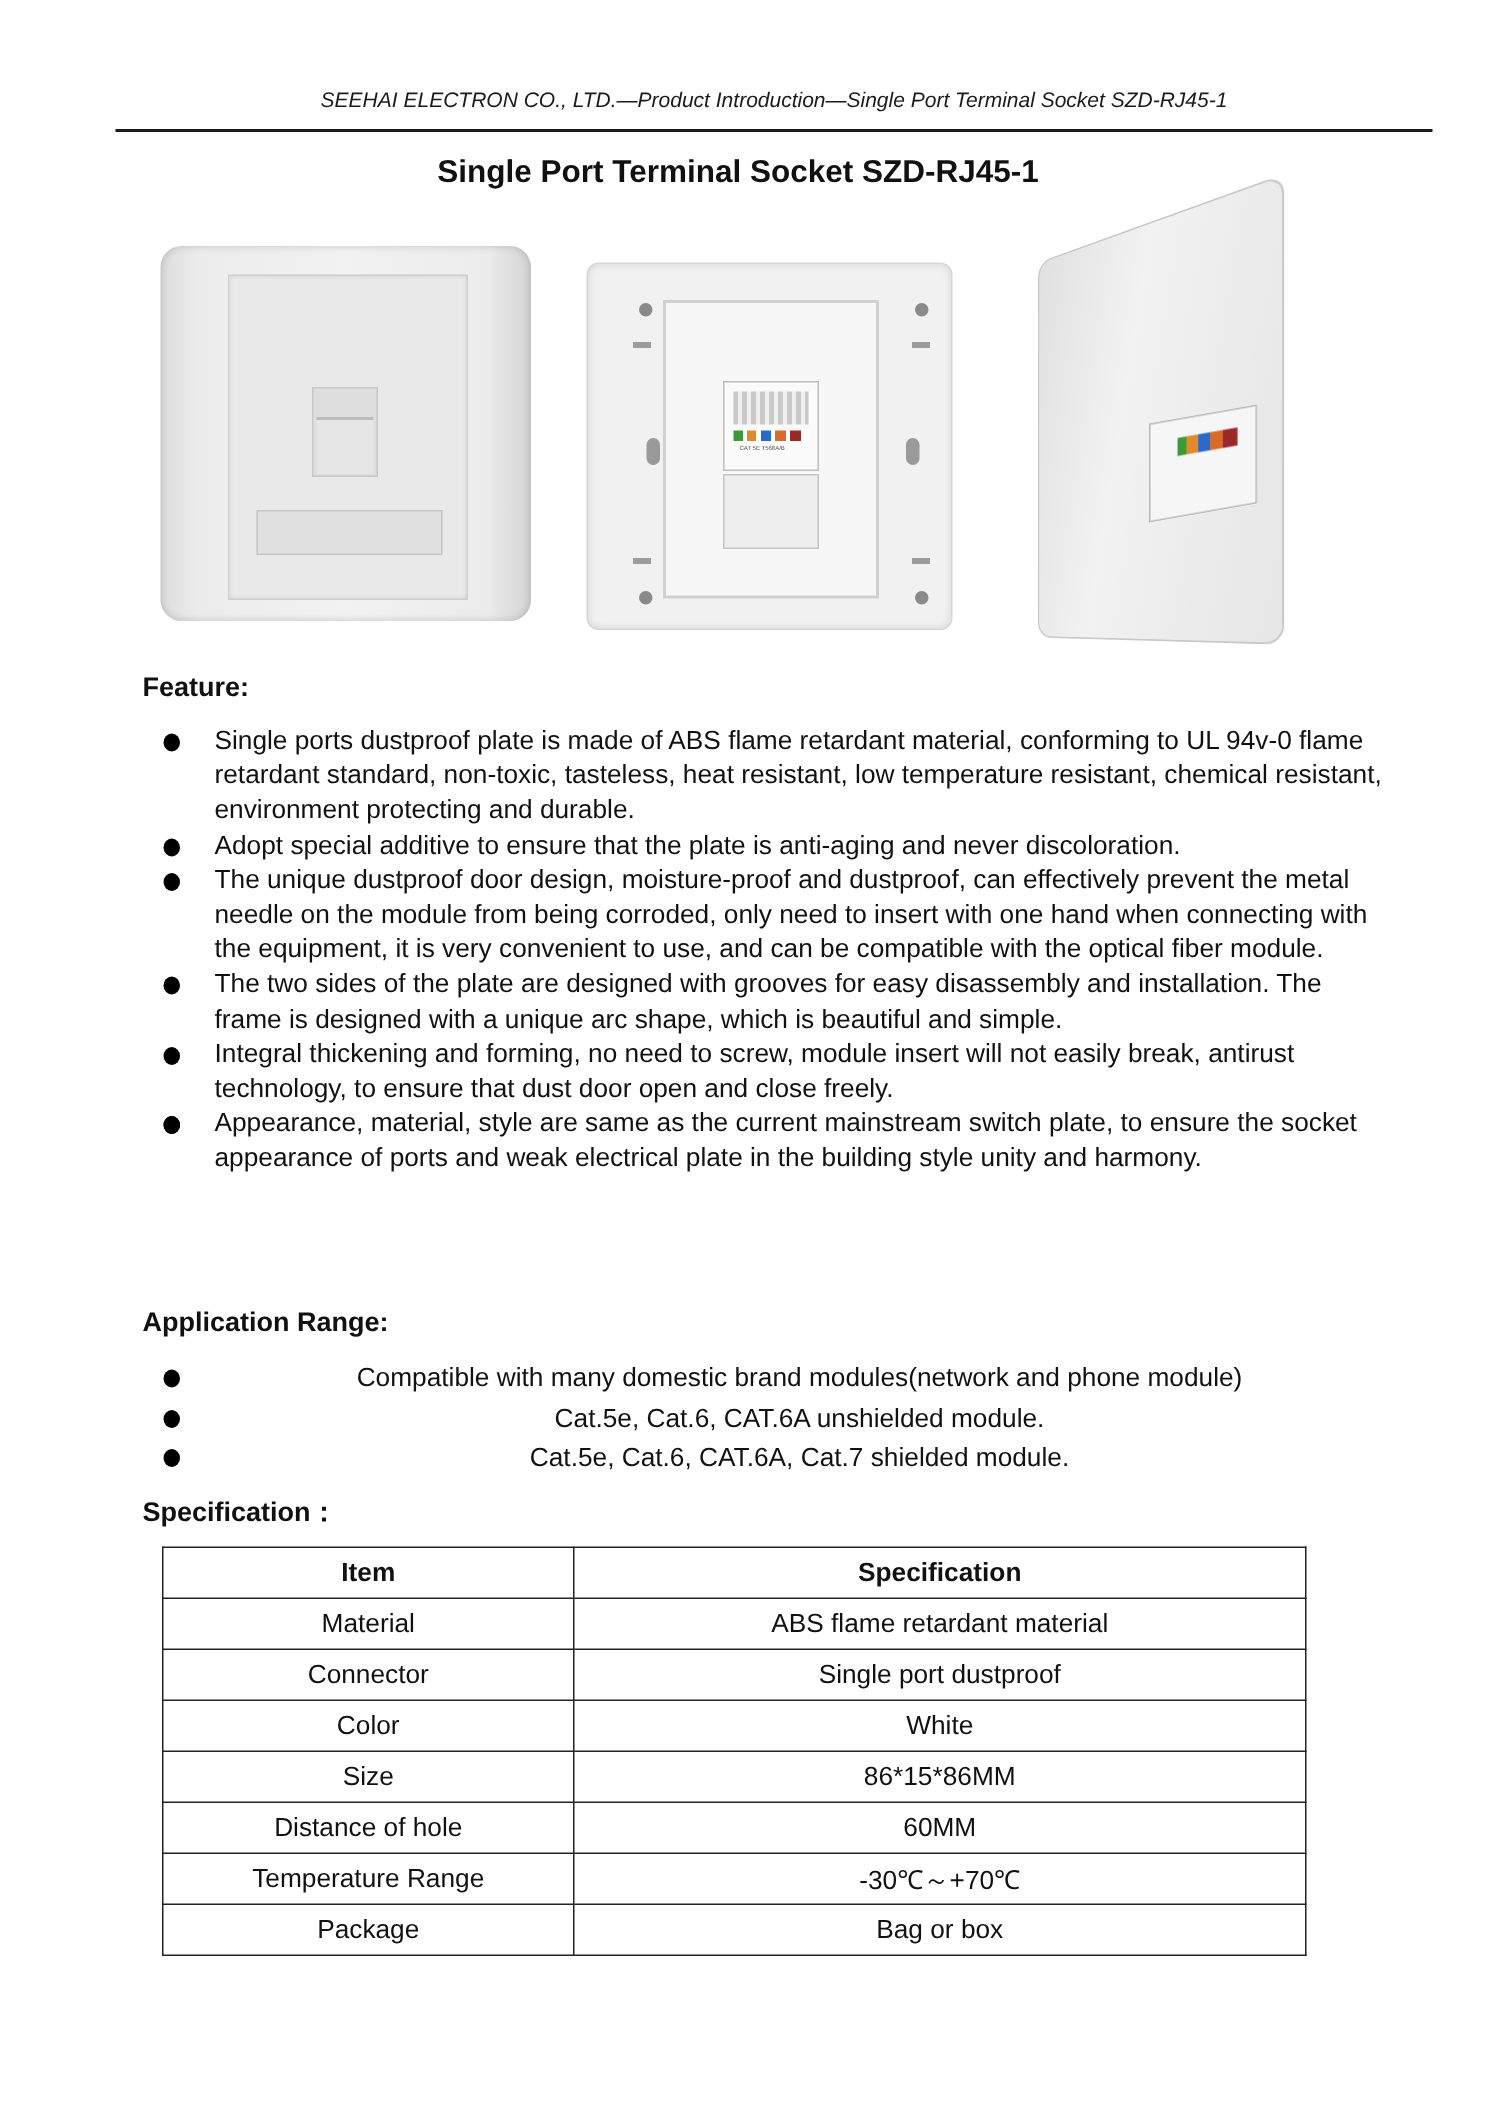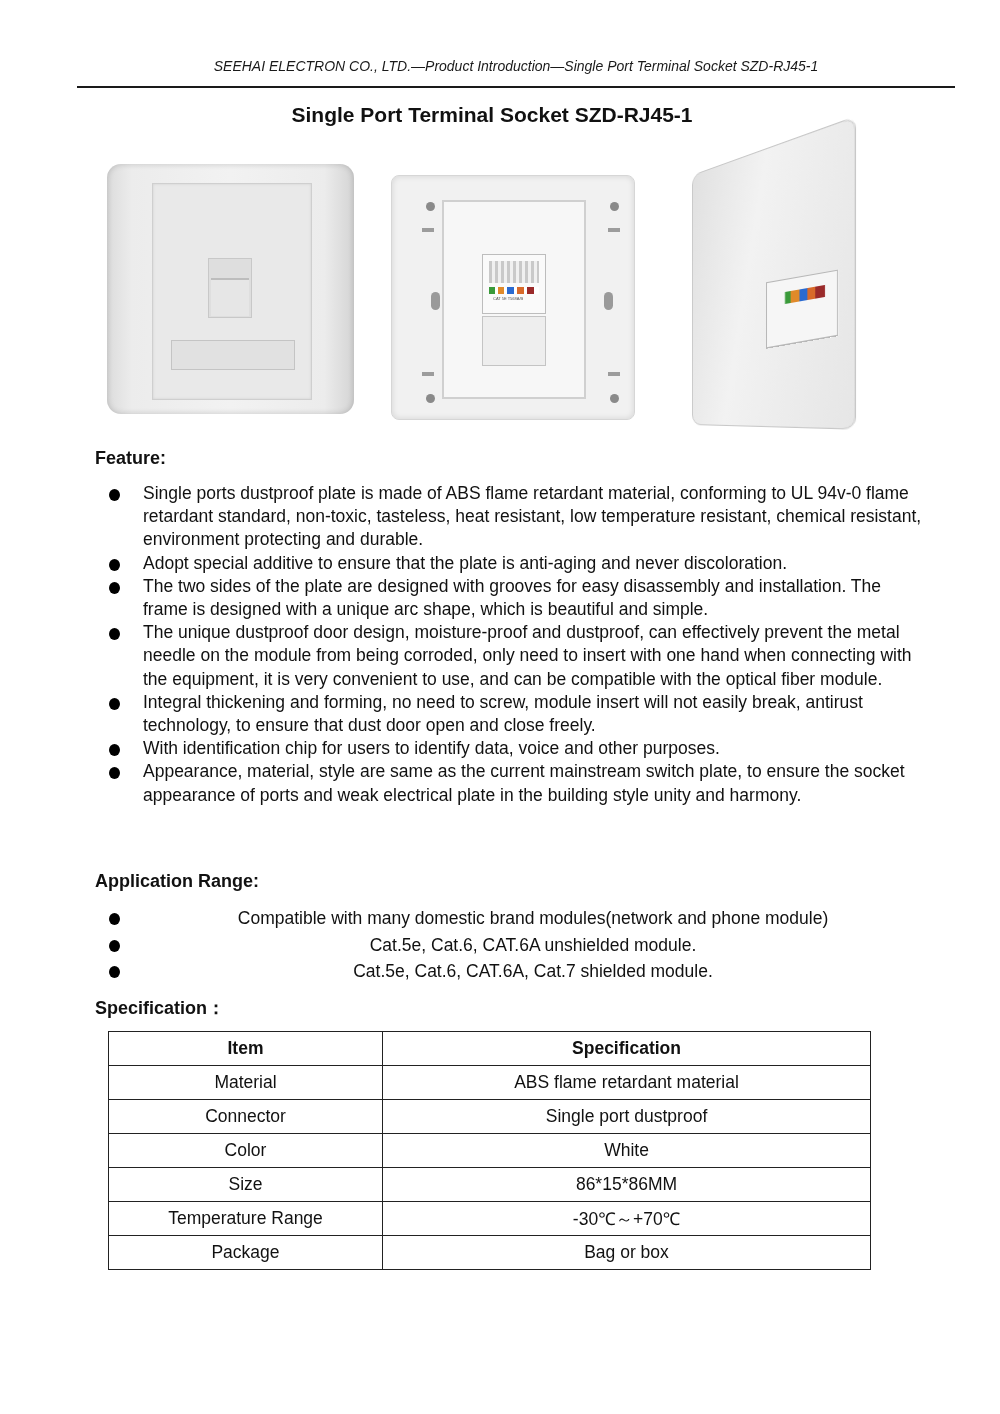--- a/index.html
+++ b/index.html
@@ -113,24 +113,24 @@
         <div class="colors"></div>
       </div>
   </div>
 </div>
 
 <div class="section" style="top:446px">
   <h2 class="section-title">Feature:</h2>
   <ul class="bullets">
     <li><span class="dot"></span><span>Single ports dustproof plate is made of ABS flame retardant material, conforming to UL 94v-0 flame retardant standard, non-toxic, tasteless, heat resistant, low temperature resistant, chemical resistant, environment protecting and durable.</span></li>
     <li><span class="dot"></span><span>Adopt special additive to ensure that the plate is anti-aging and never discoloration.</span></li>
+    <li><span class="dot"></span><span>The unique dustproof door design, moisture-proof and dustproof, can effectively prevent the metal needle on the module from being corroded, only need to insert with one hand when connecting with the equipment, it is very convenient to use, and can be compatible with the optical fiber module.</span></li>
     <li><span class="dot"></span><span>The two sides of the plate are designed with grooves for easy disassembly and installation. The frame is designed with a unique arc shape, which is beautiful and simple.</span></li>
-    <li><span class="dot"></span><span>The unique dustproof door design, moisture-proof and dustproof, can effectively prevent the metal needle on the module from being corroded, only need to insert with one hand when connecting with the equipment, it is very convenient to use, and can be compatible with the optical fiber module.</span></li>
     <li><span class="dot"></span><span>Integral thickening and forming, no need to screw, module insert will not easily break, antirust technology, to ensure that dust door open and close freely.</span></li>
-    <li><span class="dot"></span><span>With identification chip for users to identify data, voice and other purposes.</span></li>
+    <li><span class="dot"></span></li>
     <li><span class="dot"></span><span>Appearance, material, style are same as the current mainstream switch plate, to ensure the socket appearance of ports and weak electrical plate in the building style unity and harmony.</span></li>
   </ul>
 </div>
 
 <div class="section app" style="top:869px">
   <h2 class="section-title">Application Range:</h2>
   <ul class="bullets">
     <li><span class="dot"></span><span>Compatible with many domestic brand modules(network and phone module)</span></li>
     <li><span class="dot"></span><span>Cat.5e, Cat.6, CAT.6A unshielded module.</span></li>
     <li><span class="dot"></span><span>Cat.5e, Cat.6, CAT.6A, Cat.7 shielded module.</span></li>
@@ -163,20 +163,24 @@
       </tr>
     <tr>
         <td>Color</td>
         <td>White</td>
       </tr>
     <tr>
         <td>Size</td>
         <td>86*15*86MM</td>
       </tr>
     <tr>
+        <td>Distance of hole</td>
+        <td>60MM</td>
+      </tr>
+    <tr>
         <td>Temperature Range</td>
         <td>-30℃～+70℃</td>
       </tr>
     <tr>
         <td>Package</td>
         <td>Bag or box</td>
       </tr>
   </tbody>
 </table>
 

